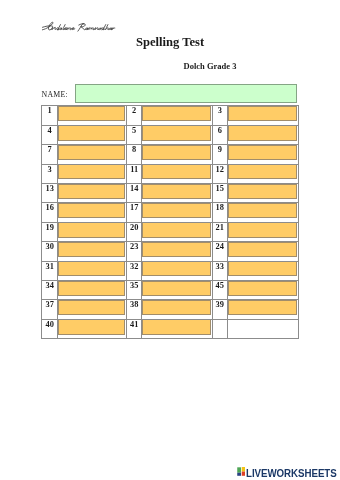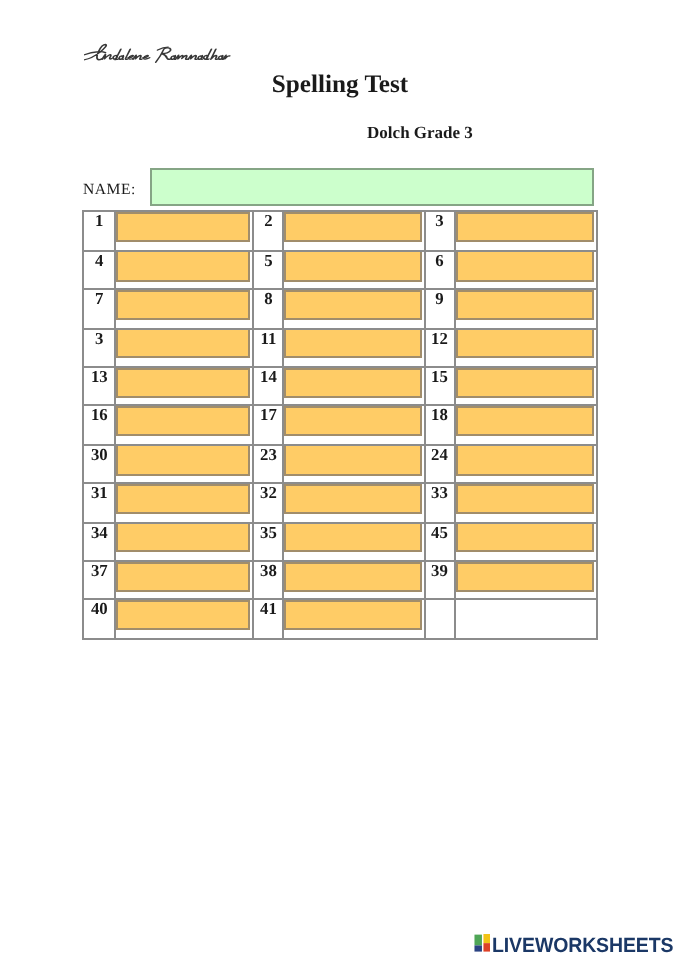--- a/index.html
+++ b/index.html
@@ -189,20 +189,34 @@
           <td class="num">17</td>
           <td class="inp">
             <span class="box"></span>
           </td>
           <td class="num">18</td>
           <td class="inp">
             <span class="box"></span>
           </td>
         </tr>
         <tr>
+          <td class="num">19</td>
+          <td class="inp">
+            <span class="box"></span>
+          </td>
+          <td class="num">20</td>
+          <td class="inp">
+            <span class="box"></span>
+          </td>
+          <td class="num">21</td>
+          <td class="inp">
+            <span class="box"></span>
+          </td>
+        </tr>
+        <tr>
           <td class="num">30</td>
           <td class="inp">
             <span class="box"></span>
           </td>
           <td class="num">23</td>
           <td class="inp">
             <span class="box"></span>
           </td>
           <td class="num">24</td>
           <td class="inp">

